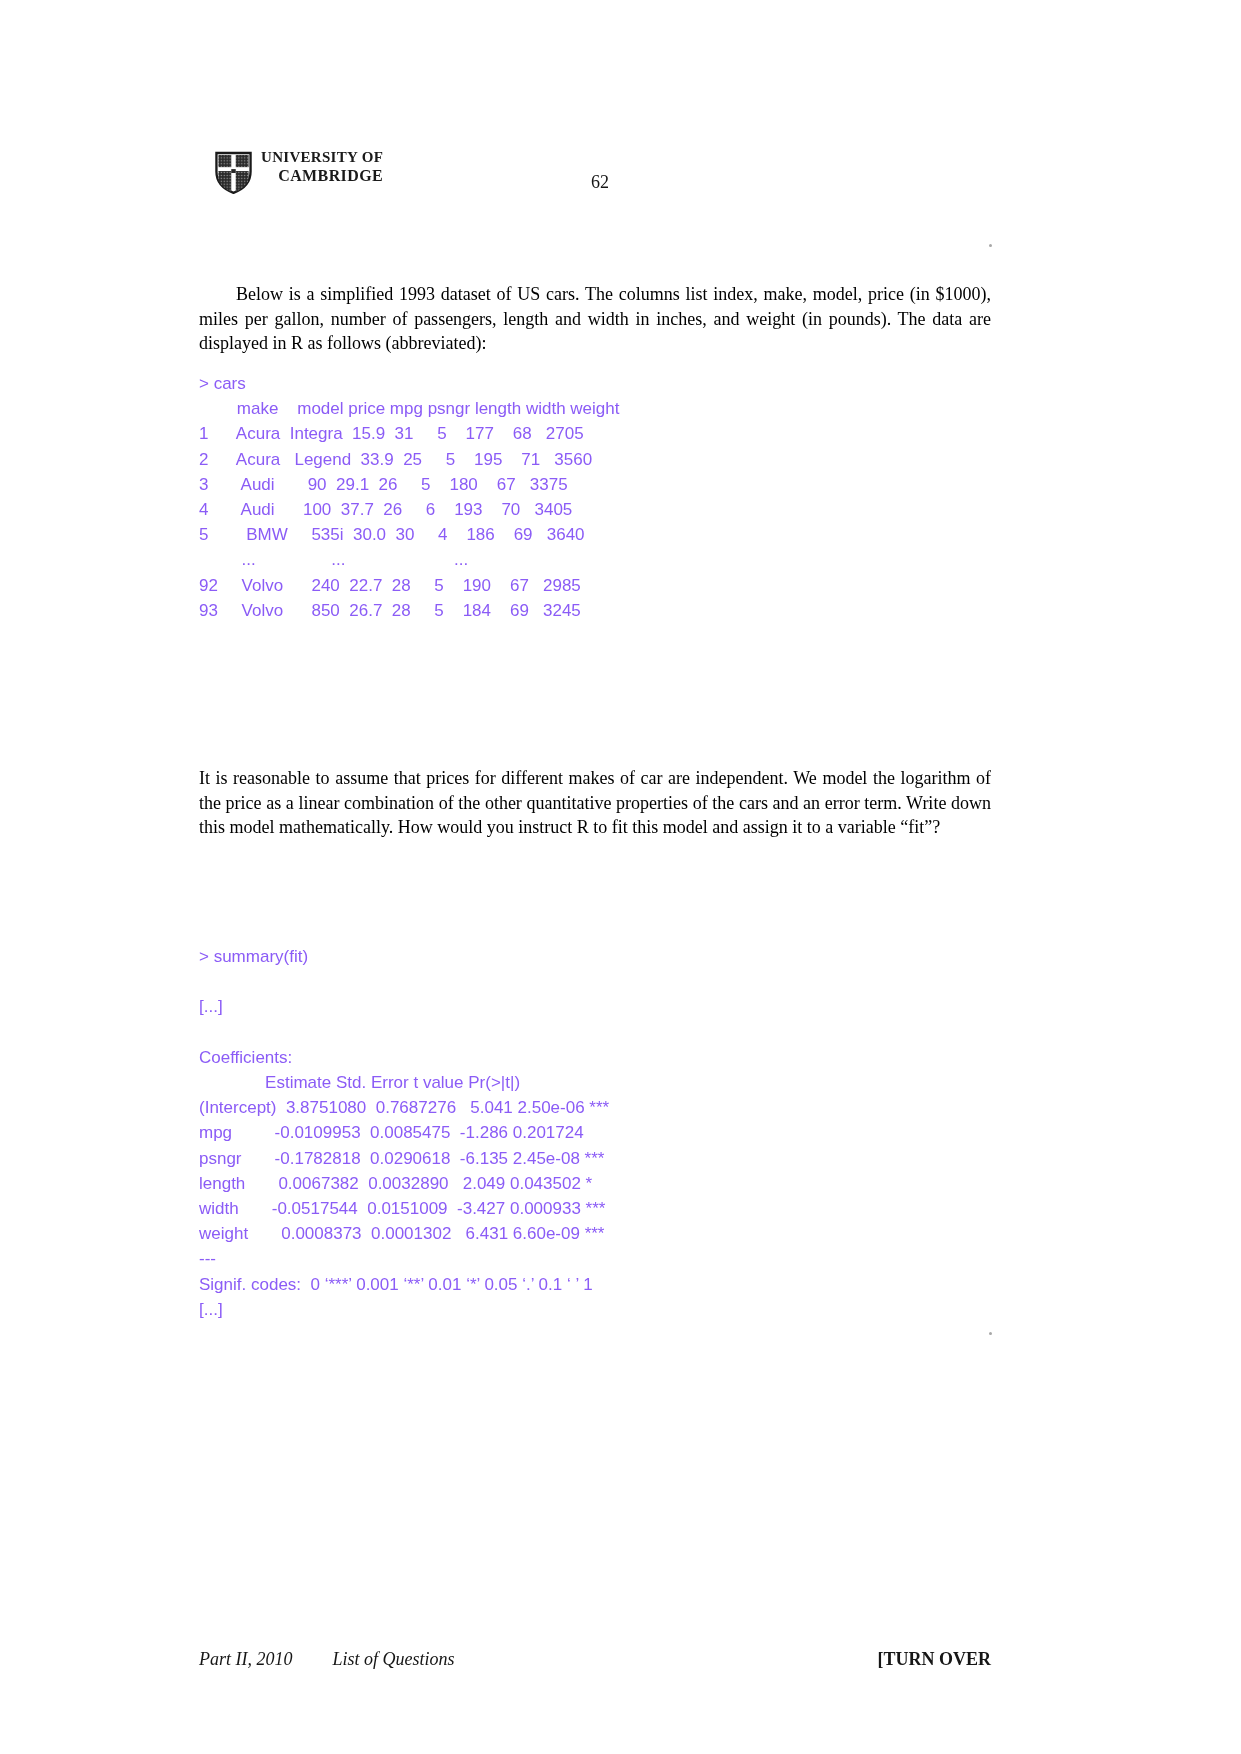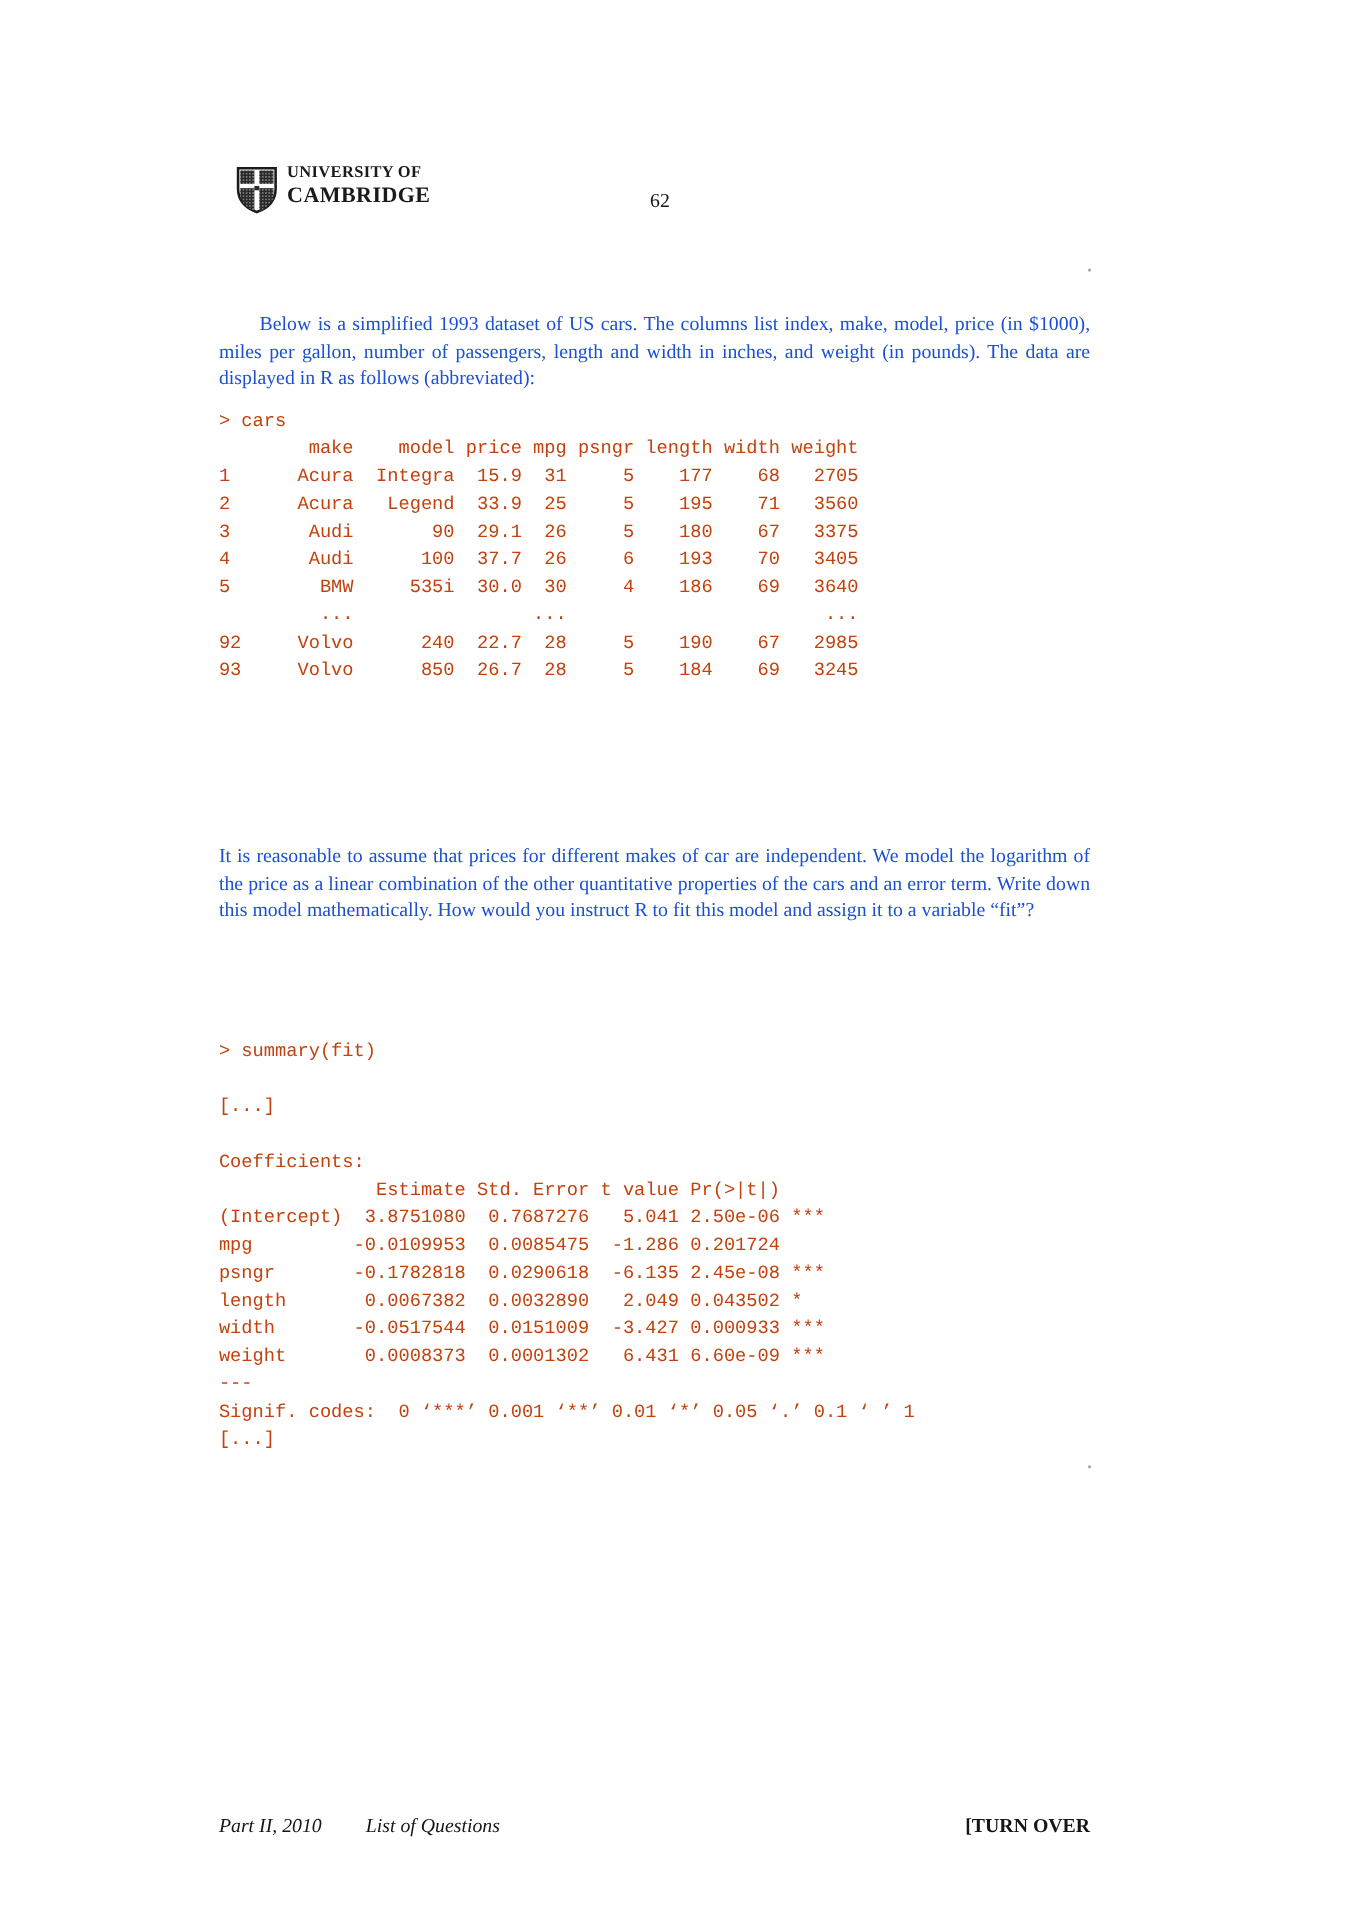--- a/index.html
+++ b/index.html
@@ -6,39 +6,39 @@
   .page {
     position:relative; width:1241px; height:1754px; background:#ffffff;
     font-family:"Liberation Serif","DejaVu Serif",serif; color:#161616;
     overflow:hidden;
   }
   
   .logo { position:absolute; left:214px; top:150px; display:flex; gap:8px; align-items:flex-start; }
   .shield { width:39px; height:46px; }
   .logo-text { line-height:1; color:#1a1a1a; }
   .logo-line1 { font-size:15px; font-weight:bold; letter-spacing:0.3px; }
-  .logo-line2 { font-size:20px; font-weight:bold; letter-spacing:0.4px; margin-top:3px; }
+  .logo-line2 { font-size:16px; font-weight:bold; letter-spacing:0.4px; margin-top:3px;text-align:right; }
   .page-number { position:absolute; left:555px; top:170px; width:90px; text-align:center; font-size:18px; line-height:24px; }
 
   
   .heading { position:absolute; left:199px; top:211px; font-size:19px; font-weight:bold; line-height:27.5px; color:#111; }
   .q-title { margin-left:32px; }
 
   
-  .para { position:absolute; left:199px; width:792px; font-size:18px; line-height:24.5px; text-align:justify; color:#1d4ed8; }
+  .para { position:absolute; left:199px; width:792px; font-size:18px; line-height:24.5px; text-align:justify; color:#000000; }
   .para-intro   { top:264px; text-indent:37px; }
   .para-model   { top:748px; }
   .line-summary-intro { top:886px; text-indent:37px; text-align:left; }
   .para-closing { top:1388px; }
 
   
   pre.listing {
     position:absolute; left:199px; margin:0;
-    font-family:Liberation Mono, monospace;
-    font-size:17px; line-height:25.2px; color:#c2410c; white-space:pre;
+    font-family:Liberation Sans, sans-serif;
+    font-size:17px; line-height:25.2px; color:#8b5cf6; white-space:pre;
   }
   .listing-cars    { top:371px; }
   .listing-summary { top:944px; }
 
   
   .footer { position:absolute; left:199px; top:1647px; width:792px; font-size:18px; line-height:24px; display:flex; align-items:baseline; }
   .footer .f-left   { font-style:italic; }
   .footer .f-center { font-style:italic; margin-left:40px; }
   .footer .f-right  { font-weight:bold; margin-left:auto; }
 

